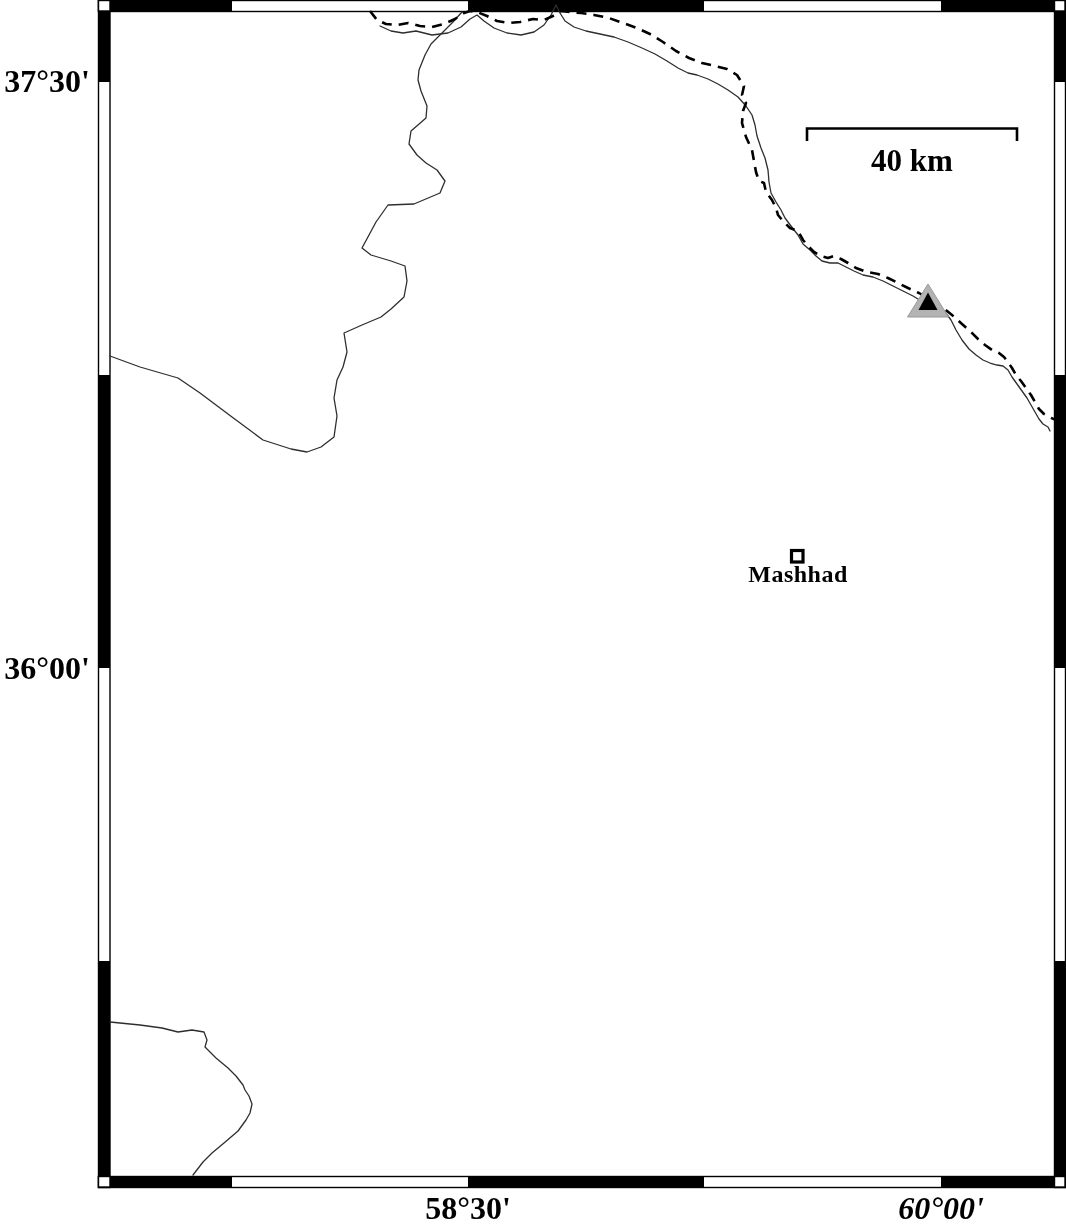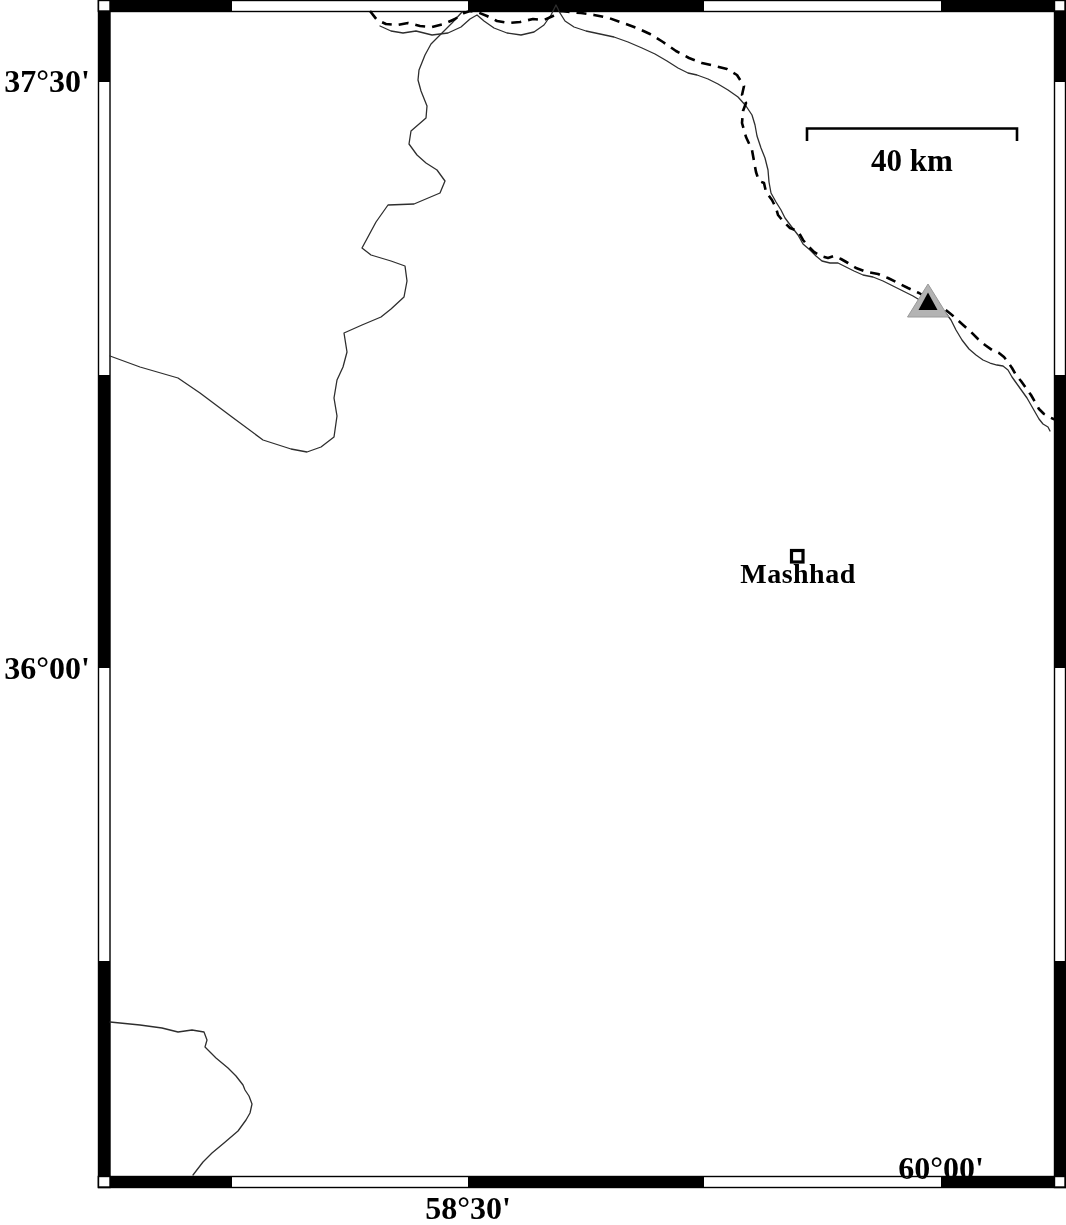--- a/index.html
+++ b/index.html
@@ -33,21 +33,21 @@
     text-align:center;
   }
   .scale-label{
     transform:translateX(-50%);
     font-size:31px;
     line-height:34px;
     text-align:center;
   }
   .city-label{
     transform:translateX(-50%);
-    font-size:28px;
+    font-size:24px;
     line-height:26px;
     text-align:center;
     letter-spacing:0.5px;
   }
 </style>
 </head>
 <body>
 
 <div id="stage">
 
@@ -101,18 +101,18 @@
 
     <rect x="791.5" y="550.5" width="11.5" height="11.5" fill="#ffffff" stroke="#000000" stroke-width="3.2"></rect>
   </svg>
 
   <div class="map-label lat-label" style="top:61px;">37°30'</div>
 
   <div class="map-label lat-label" style="top:648px;font-family:Liberation Serif, serif;">36°00'</div>
 
   <div class="map-label lon-label" style="left:468px;top:1190px;">58°30'</div>
 
-  <div class="map-label lon-label" style="left:941px;top:1150px;">60°00'</div>
+  <div class="map-label lon-label" style="left:941px;top:1190px;font-style:italic;">60°00'</div>
 
   <div class="map-label scale-label" style="left:912px;top:144px;">40 km</div>
 
   <div class="map-label city-label" style="left:798px;top:561px;">Mashhad</div>
 </div>
 
 </body></html>

